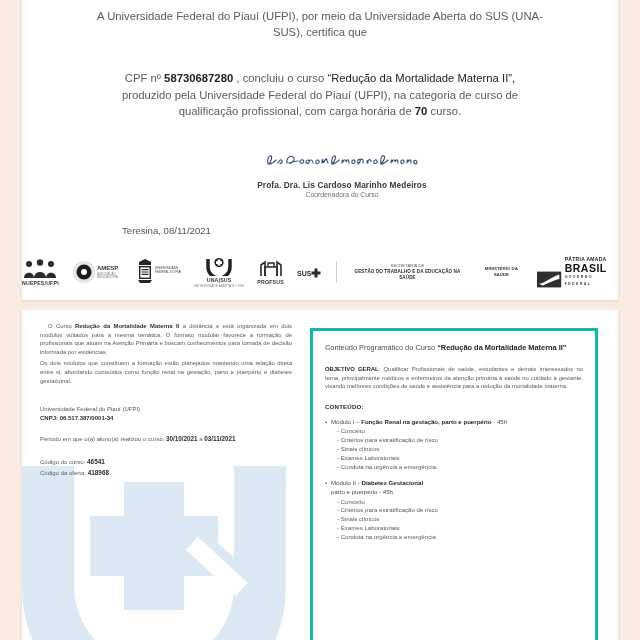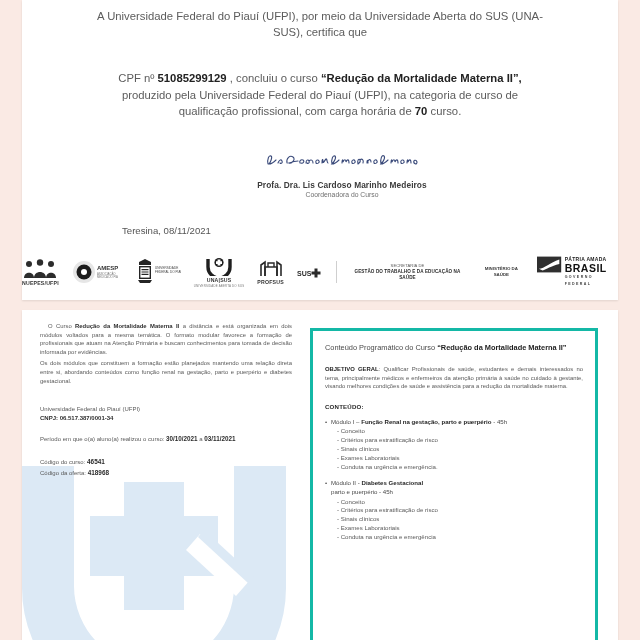--- a/index.html
+++ b/index.html
@@ -27,21 +27,21 @@
   }
   .student-name{
     position:absolute;left:70px;top:46px;width:456px;
     text-align:center;font-size:13.2px;font-weight:bold;color:#1d1d1d;
     letter-spacing:.1px;
   }
   .body-text{
     position:absolute;left:70px;top:70px;width:456px;
     text-align:center;font-size:11.3px;line-height:16.5px;color:#5c5c5c;
   }
-  .body-text b{color:#222;font-weight:bold;}
+  .body-text b{color:#222;font-weight:normal;}
   .fieldval{font-weight:bold;color:#222;}
 
   .sig-wrap{position:absolute;left:160px;top:150px;width:320px;text-align:center;}
   .sig-svg{display:block;margin:0 auto;}
   .sig-name{font-size:8.3px;font-weight:bold;color:#3b3b3b;margin-top:10px;letter-spacing:.1px;}
   .sig-role{font-size:6.8px;color:#6f6f6f;margin-top:1px;}
 
   .place-date{
     position:absolute;left:100px;top:225px;
     font-size:9.6px;color:#555;
@@ -55,21 +55,21 @@
   .logo{display:flex;align-items:center;justify-content:center;height:36px;}
   .logo-cap{
     font-size:5.2px;font-weight:bold;color:#333;letter-spacing:.2px;text-align:center;
     margin-top:1px;white-space:nowrap;
   }
   .logo-col{display:flex;flex-direction:column;align-items:center;justify-content:center;}
   .divider-v{width:1px;height:22px;background:#cfcfcf;}
   .gov-txt{font-size:4.6px;font-weight:bold;color:#2b2b2b;line-height:6px;text-align:center;letter-spacing:.1px;}
   .gov-txt .small{font-weight:normal;font-size:4.1px;color:#555;}
   .min-txt{font-size:4.4px;font-weight:bold;color:#3a3a3a;line-height:6px;text-align:center;}
-  .brasil-box{display:flex;align-items:flex-start;gap:3px;}
+  .brasil-box{display:flex;align-items:flex-end;gap:3px;}
   .brasil-text{line-height:7px;text-align:left;}
   .brasil-text .t1{font-size:5px;font-weight:bold;color:#222;letter-spacing:.3px;}
   .brasil-text .t2{font-size:10.5px;font-weight:bold;color:#111;letter-spacing:.5px;line-height:11px;}
   .brasil-text .t3{font-size:3.6px;font-weight:bold;color:#444;letter-spacing:1.4px;}
 
   
   .page2{
     position:absolute;left:22px;top:310px;width:596px;height:340px;
     background:#ffffff;
     box-shadow:0 1px 2px rgba(0,0,0,.10);
@@ -121,21 +121,21 @@
 <div class="viewer">
 
   <div class="page1">
     <div class="p1-inner">
 
       <div class="lead">A Universidade Federal do Piauí (UFPI), por meio da Universidade Aberta do SUS (UNA-SUS), certifica que</div>
 
 
       <div class="body-text">
         <span>CPF nº</span>
-        <span class="fieldval">51085299129</span>
+        <span class="fieldval">58730687280</span>
         <span>, concluiu o curso</span>
         <b>“Redução da Mortalidade Materna II”,</b><br>
         <span>produzido pela Universidade Federal do Piauí (UFPI), na categoria de curso de qualificação profissional, com carga horária de</span>
         <span class="fieldval">70</span>
         <span>curso.</span>
       </div>
 
       <div class="sig-wrap">
         <svg class="sig-svg" width="160" height="20" viewBox="0 0 160 20">
           <g fill="none" stroke="#3a4a7a" stroke-width="1.1" stroke-linecap="round">

